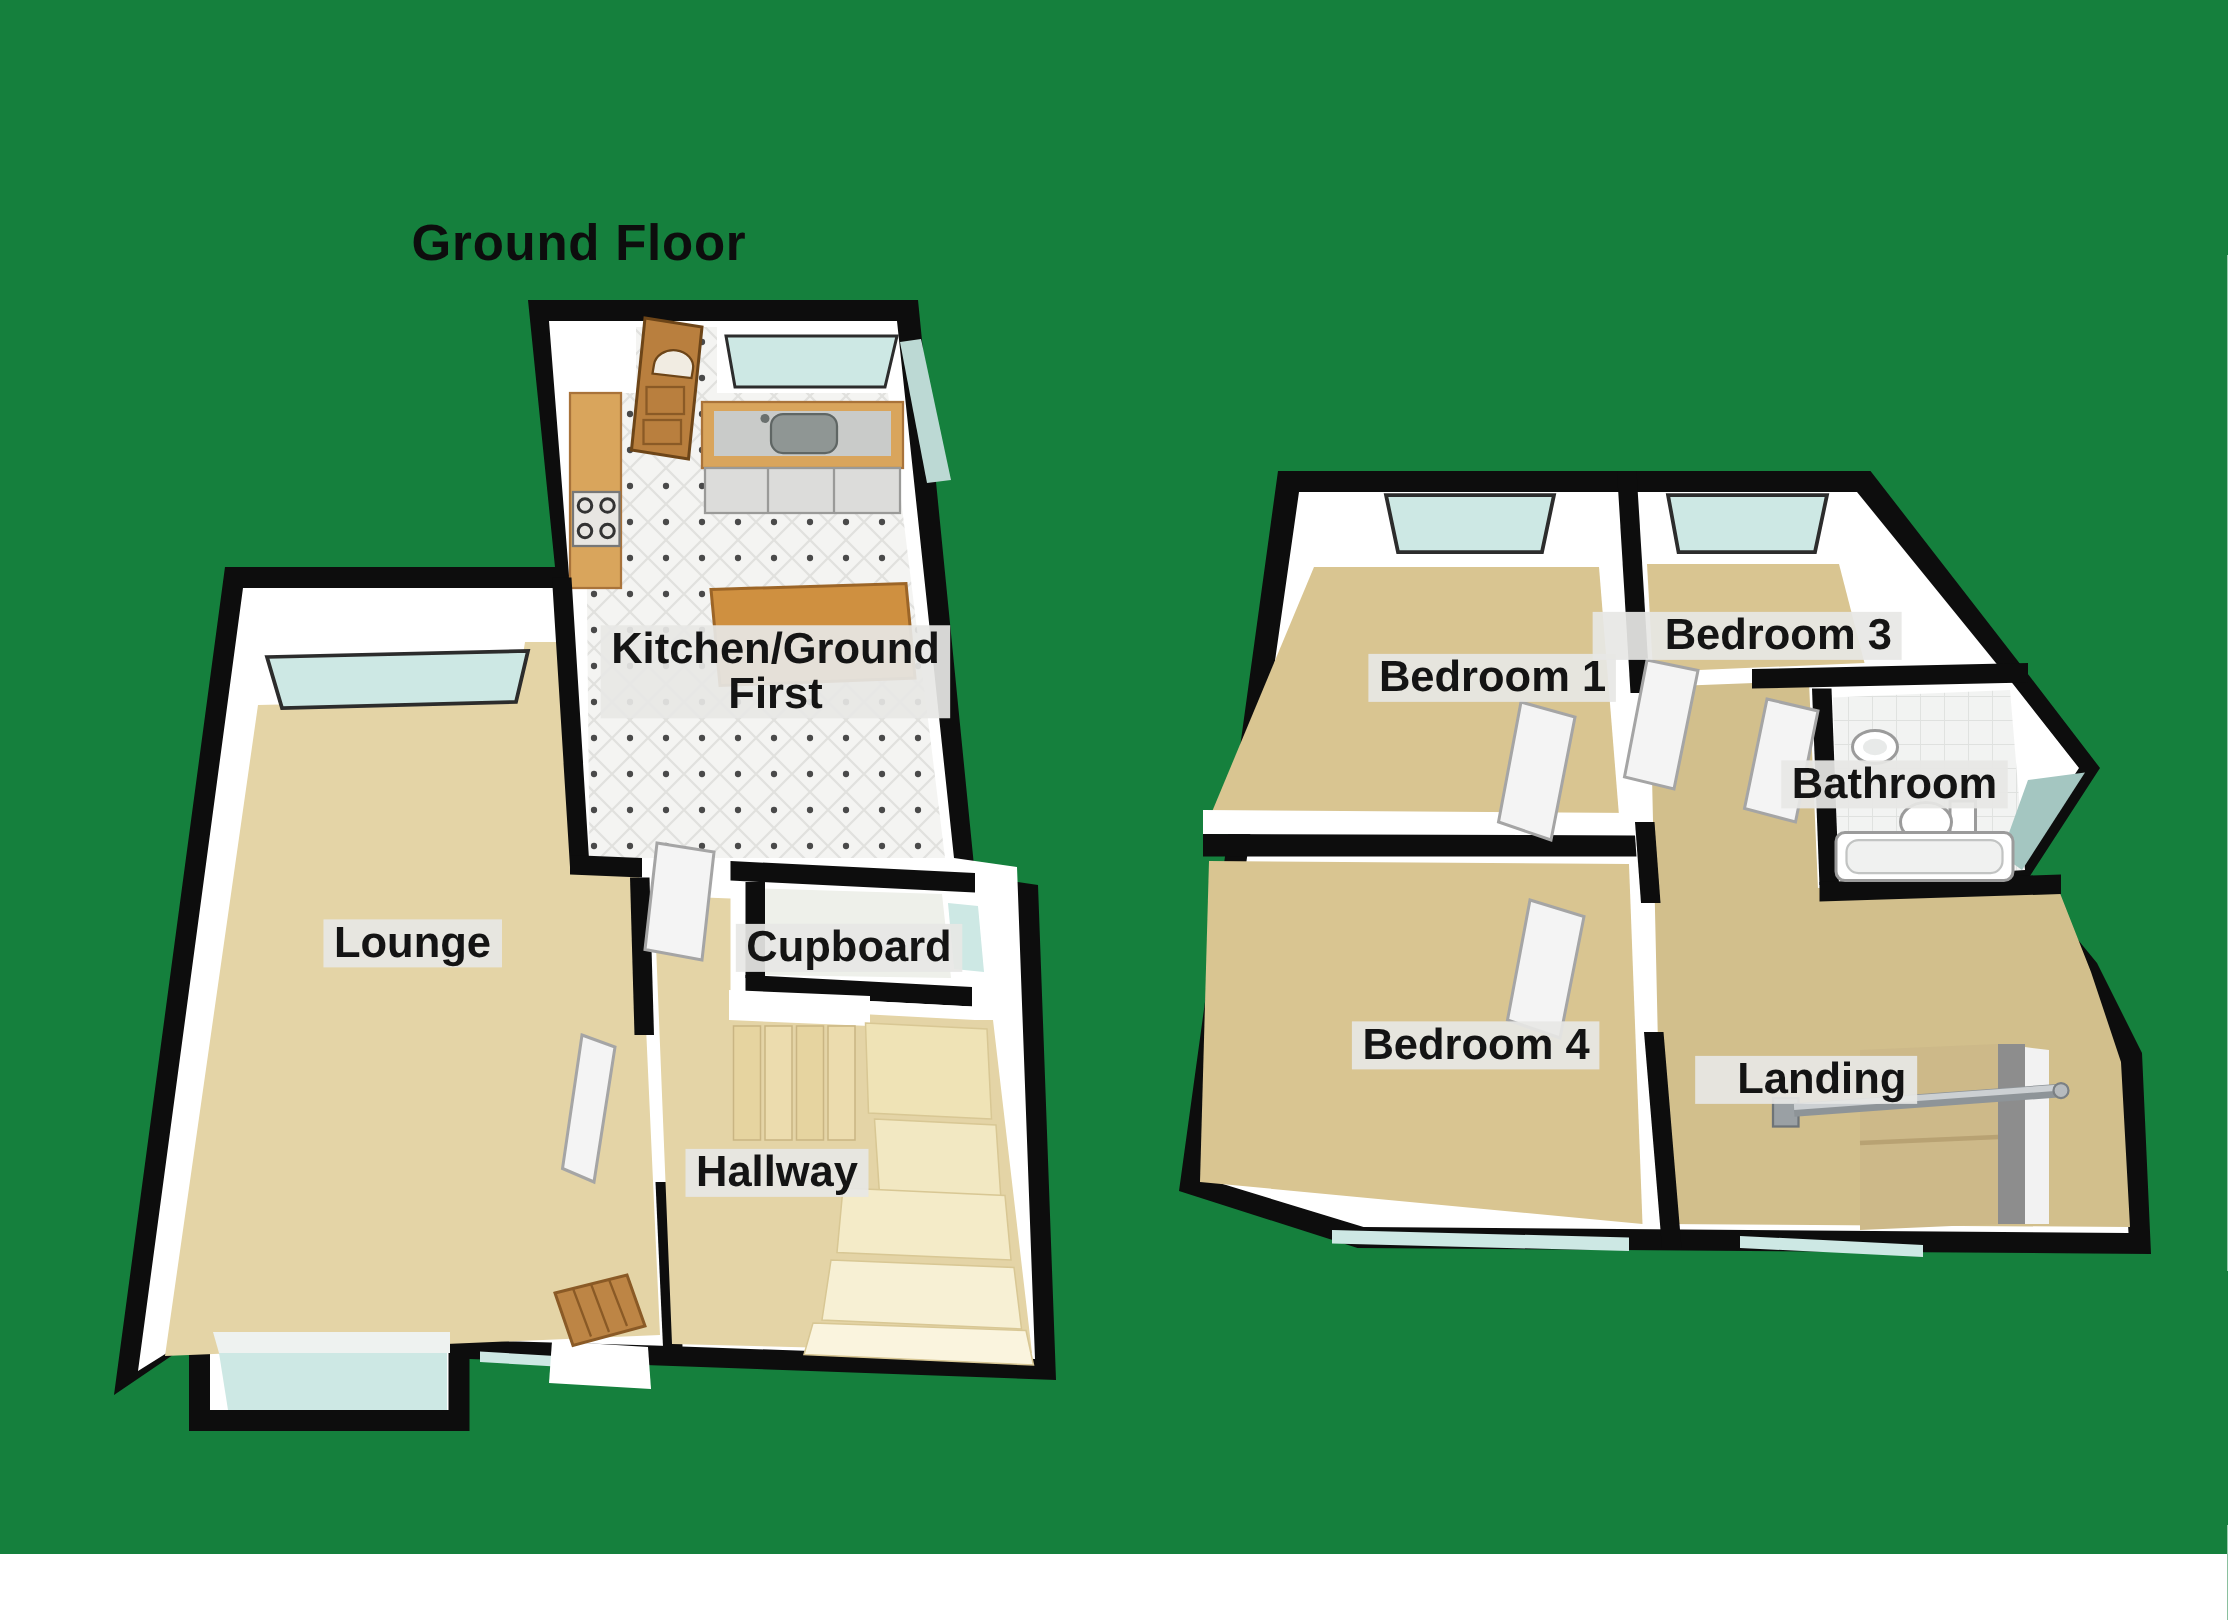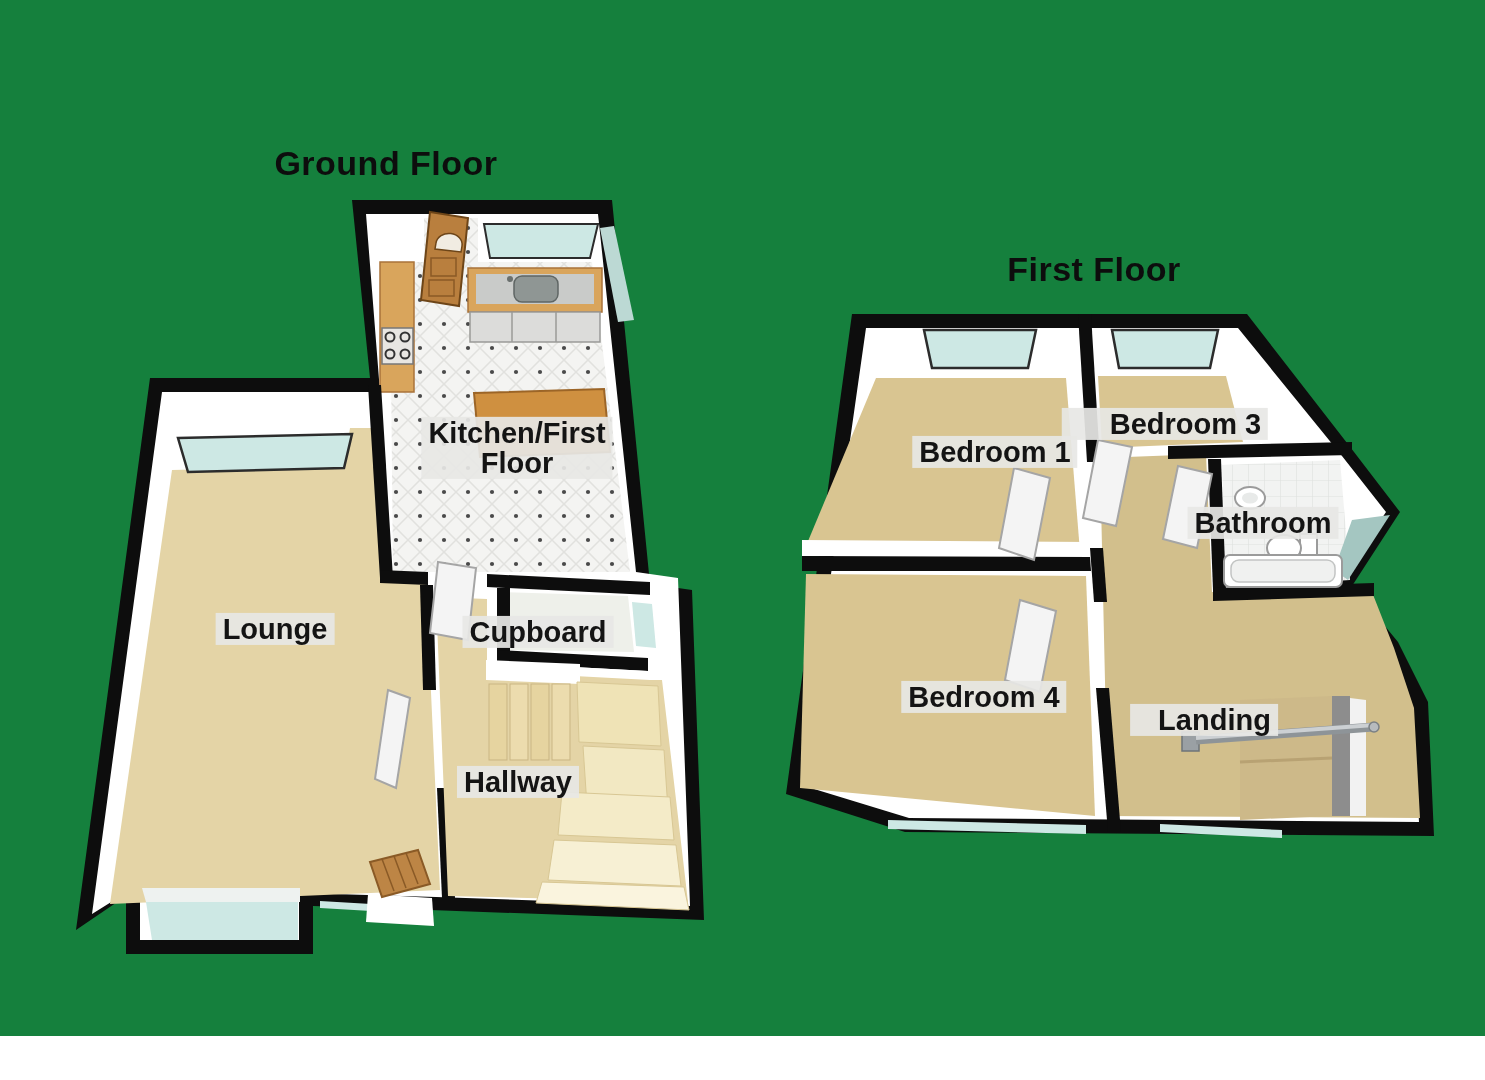--- a/index.html
+++ b/index.html
@@ -172,28 +172,27 @@
     <g>
       <rect x="1182" y="732" width="17" height="19" fill="#9aa0a4" stroke="#6e7478" stroke-width="1.5"></rect>
       <line x1="1196" y1="740" x2="1374" y2="727" stroke="#8e9498" stroke-width="9"></line>
       <line x1="1196" y1="738" x2="1374" y2="725" stroke="#ccd0d3" stroke-width="4"></line>
       <circle cx="1374" cy="727" r="5" fill="#b7bbbe" stroke="#7b8084" stroke-width="1.5"></circle>
     </g>
   </g>
 </svg>
 
 <div class="floor-title" style="left:386px;top:163px;">Ground Floor</div>
-<div class="floor-title" style="left:1094px;top:269px;">First Floor</div>
 
 <div class="room-label" style="left:517px;top:448px;">
-  <span class="line">Kitchen/First</span>
-  <span class="line">Floor</span>
+  <span class="line">Kitchen/Ground</span>
+  <span class="line">First</span>
 </div>
 <div class="room-label" style="left:275px;top:617px;margin-top:12px;">Lounge</div>
-<div class="room-label" style="left:538px;top:632px;">Cupboard</div>
+<div class="room-label" style="left:566px;top:632px;">Cupboard</div>
 <div class="room-label" style="left:518px;top:782px;">Hallway</div>
 <div class="room-label" style="left:995px;top:452px;">Bedroom 1</div>
 <div class="room-label" style="left:1165px;top:424px;padding-left:48px;">Bedroom 3</div>
 <div class="room-label" style="left:1263px;top:523px;">Bathroom</div>
 <div class="room-label" style="left:984px;top:697px;">Bedroom 4</div>
 <div class="room-label" style="left:1204px;top:720px;padding-left:28px;">Landing</div>
 
 </div>
 
 </body></html>

